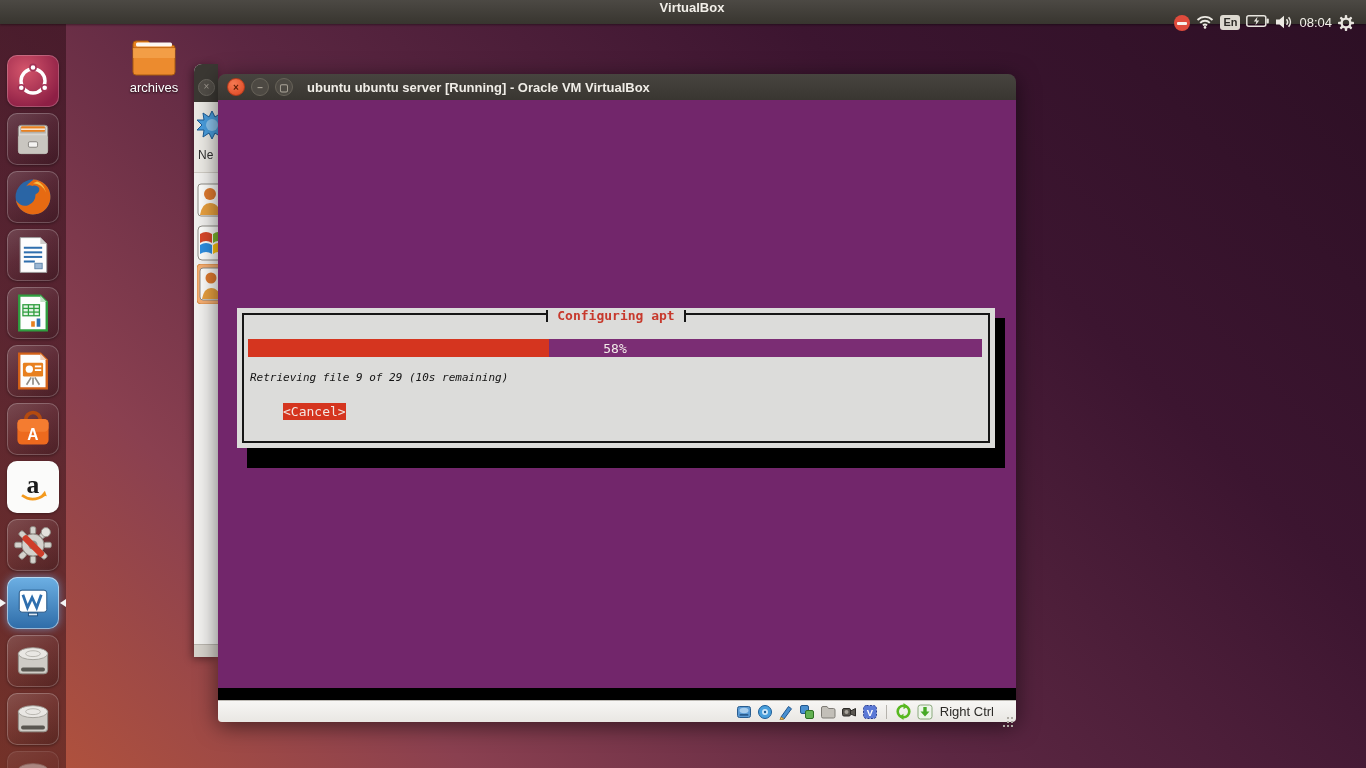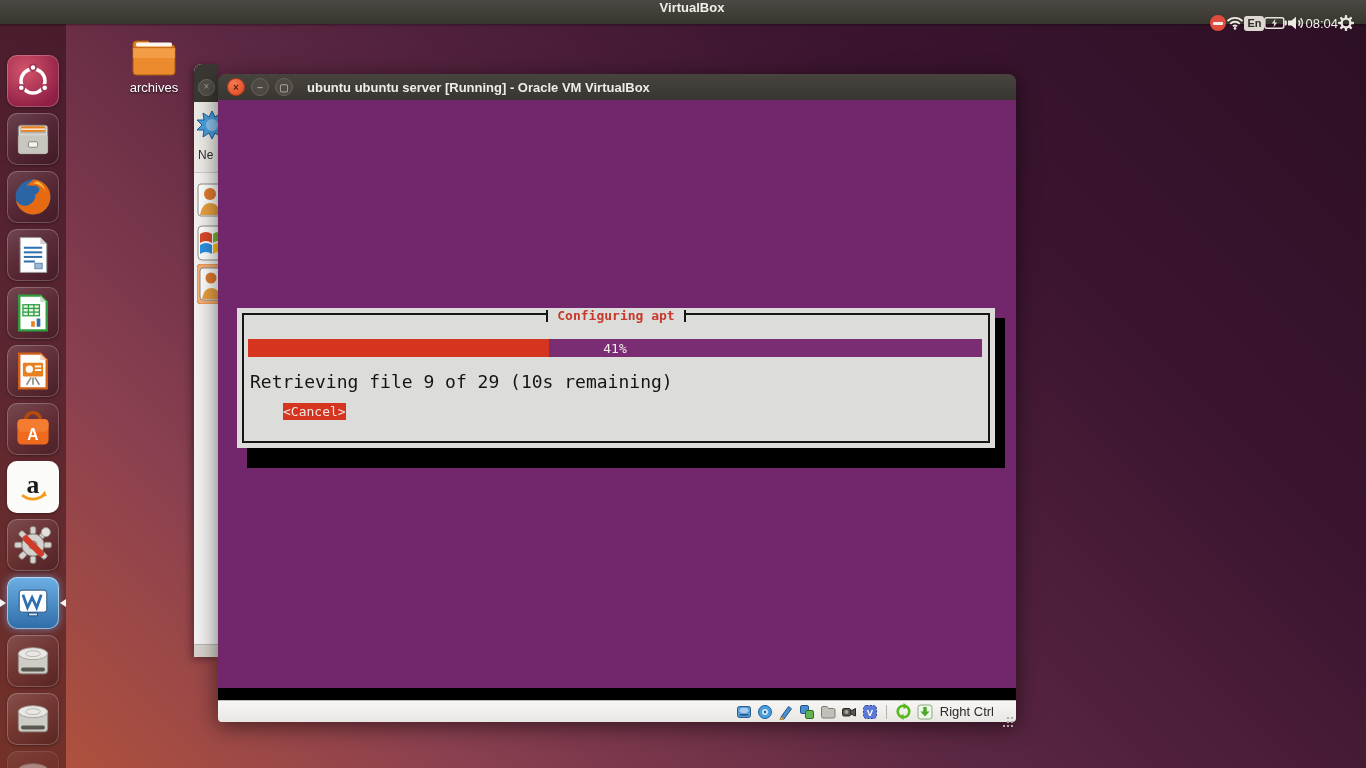--- a/index.html
+++ b/index.html
@@ -4,21 +4,21 @@
 <style>
   html,body{margin:0;padding:0;background:#000;}
   #stage{position:relative;width:1366px;height:768px;overflow:hidden;
          font-family:"Liberation Sans",sans-serif;
          background:linear-gradient(225deg,#2c0f24 0%,#3c1530 28%,#5c2742 55%,#8a4050 78%,#b5543a 100%);}
   
   #panel{position:absolute;left:0;top:0;width:1366px;height:24px;
          background:linear-gradient(#4c4944,#38352f);box-shadow:0 1px 2px rgba(0,0,0,.4);
          display:flex;align-items:center;color:#f2efe9;z-index:40;flex-direction:column;}
   .panel-title{margin-left:18px;font-size:13px;font-weight:bold;}
-  .panel-right{margin-left:auto;display:flex;align-items:center;gap:0;padding-right:12px;}
+  .panel-right{margin-left:auto;display:flex;align-items:flex-start;gap:6px;padding-right:12px;}
   .dnd{width:16px;height:16px;border-radius:50%;background:#df4b3c;position:relative;}
   .dnd::after{content:"";position:absolute;left:3px;top:6.5px;width:10px;height:3px;background:#f6f1ec;border-radius:1px;}
   .en-badge{background:#ddd9d0;color:#2d2b27;font-size:11px;font-weight:bold;border-radius:3px;
             padding:1px 3px;line-height:13px;}
   .clock{font-size:13px;}
   
   #launcher{position:absolute;left:0;top:24px;width:66px;height:744px;
             background:linear-gradient(rgba(52,16,28,.62),rgba(62,22,26,.55));z-index:30;}
   .ltile{position:absolute;left:7px;width:52px;height:52px;border-radius:10px;
          display:flex;align-items:center;justify-content:center;
@@ -59,21 +59,21 @@
   .dshadow{position:absolute;left:29px;top:218px;width:758px;height:150px;background:#000;}
   .dialog{position:absolute;left:19px;top:208px;width:758px;height:140px;background:#dcdcda;
           font-family:"DejaVu Sans Mono",monospace;}
   .dialog .inner{position:absolute;left:5px;top:5px;right:5px;bottom:5px;border:2px solid #161616;}
   .dialog .dtitle{position:absolute;left:0;right:0;top:0;height:15px;display:flex;align-items:center;justify-content:center;}
   .dialog .dtitle .tick{width:2px;height:12px;background:#161616;}
   .dialog .dtitle .ttext{background:#dcdcda;color:#c7392c;font-size:13px;font-weight:bold;padding:0 9px;line-height:15px;}
   .pbar{position:absolute;left:11px;top:31px;width:734px;height:18px;background:#7b2d74;}
   .pfill{position:absolute;left:0;top:0;height:100%;background:#d5351f;}
   .plabel{position:absolute;left:0;right:0;top:2px;text-align:center;color:#f2ece9;font-size:13px;}
-  .dstatus{position:absolute;left:13px;top:63px;color:#141414;font-size:18px;white-space:pre;}
+  .dstatus{position:absolute;left:13px;top:63px;color:#141414;font-size:11px;white-space:pre;font-style:italic;}
   .dcancel{position:absolute;left:46px;top:95px;background:#d5351f;color:#f2e7e3;font-size:13px;
            padding:1px 0;line-height:15px;}
   
   #vmstatus{height:22px;border-radius:0 0 4px 4px;background:linear-gradient(#f7f6f4,#e9e7e3);
             border-top:1px solid #bdbab4;display:flex;align-items:center;justify-content:flex-end;
             gap:5px;padding-right:22px;box-sizing:border-box;position:relative;}
   .sb-sep{width:1px;height:14px;background:#b5b2ac;margin:0 3px;}
   .hostkey{font-size:13px;color:#2d2b28;margin-left:2px;}
   .grip{position:absolute;right:3px;bottom:3px;width:10px;height:10px;}
   .grip::before{content:"";position:absolute;right:0;bottom:0;width:2px;height:2px;background:#b0ada6;
@@ -328,21 +328,21 @@
       <div class="dshadow"></div>
       <div class="dialog">
         <div class="inner"></div>
         <div class="dtitle">
           <span class="tick"></span>
           <span class="ttext">Configuring apt</span>
           <span class="tick"></span>
         </div>
         <div class="pbar">
           <div class="pfill" style="width: 41%;"></div>
-          <div class="plabel">41%</div>
+          <div class="plabel">58%</div>
         </div>
         <div class="dstatus">Retrieving file 9 of 29 (10s remaining)</div>
         <div class="dcancel">&lt;Cancel&gt;</div>
       </div>
       <div class="blackband"></div>
     </div>
 
     <div id="vmstatus">
       <svg width="16" height="16" viewBox="0 0 16 16">
         <rect x="1.5" y="2.5" width="13" height="11" rx="2" fill="#5b9bd5" stroke="#2a5d8f"></rect>

